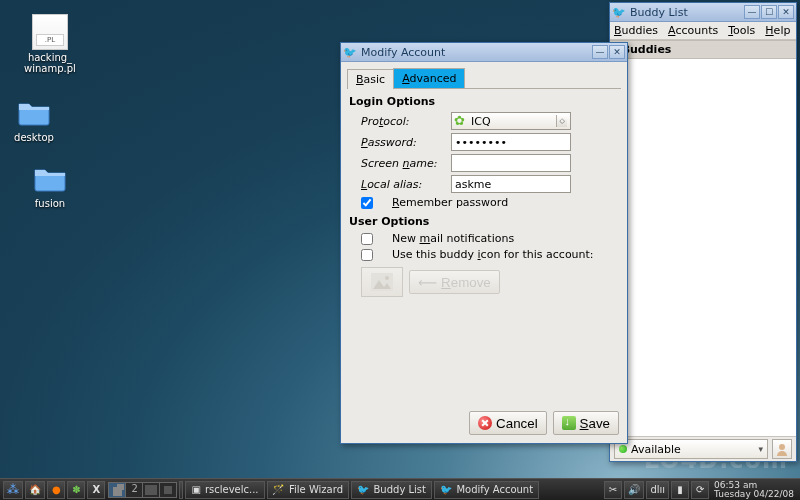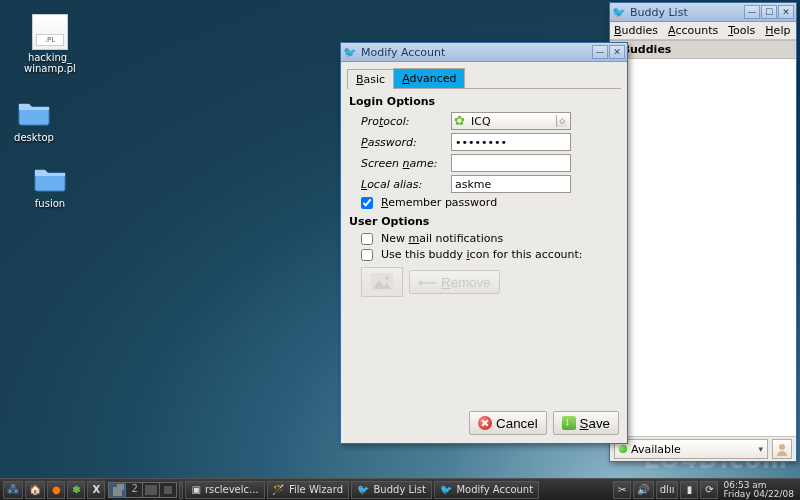--- a/index.html
+++ b/index.html
@@ -50,21 +50,21 @@
 .tab.active { background: #eceae6; position: relative; top: 1px; }
 
 .section-title { font-weight: bold; margin: 6px 0 4px 2px; }
 .form-row { display: flex; align-items: center; margin: 3px 0 3px 14px; }
 .form-row label { width: 90px; font-style: italic; }
 .form-row label u { text-decoration: underline; }
 input[type=text], input[type=password] { height: 18px; border: 1px solid #9b978f; padding: 1px 3px; font-family: inherit; font-size: 11px; background: #fff; }
 .combo { height: 18px; border: 1px solid #9b978f; padding: 1px 3px; background: linear-gradient(#fff,#ece9e2); display: inline-flex; align-items: center; gap: 4px; position: relative; width: 120px; cursor: pointer; }
 .combo::after { content: ""; position: absolute; right: 3px; width: 10px; height: 12px; border-left: 1px solid #b0aca4; background: linear-gradient(#fff,#e0ddd5); }
 .combo::before { content: "◇"; position: absolute; right: 5px; font-size: 7px; color: #666; z-index: 1; }
-.check-row { display: flex; align-items: flex-end; margin: 3px 0 3px 14px; gap: 8px; }
+.check-row { display: flex; align-items: flex-end; margin: 3px 0 3px 14px; gap: 19px; }
 input[type=checkbox] { width: 12px; height: 12px; }
 .icon-area { margin: 6px 0 6px 14px; display: flex; align-items: center; gap: 6px; opacity: 0.5; }
 .icon-box { width: 42px; height: 30px; border: 1px solid #b0aca4; background: linear-gradient(#f4f2ee,#e2dfd7); display: flex; align-items: center; justify-content: center; }
 .btn { height: 24px; padding: 0 8px; border: 1px solid #b0aca4; background: linear-gradient(#fbfaf8,#e0ddd5); display: inline-flex; align-items: center; gap: 4px; cursor: pointer; border-radius: 2px; }
 .btn[disabled] { cursor: default; }
 .btn-row { position: absolute; bottom: 8px; right: 8px; display: flex; gap: 6px; }
 .ico-cancel { width: 14px; height: 14px; border-radius: 50%; background: radial-gradient(circle at 35% 35%, #f88, #c11); position: relative; }
 .ico-cancel::before, .ico-cancel::after { content: ""; position: absolute; left: 3px; top: 6px; width: 8px; height: 2px; background: #fff; }
 .ico-cancel::before { transform: rotate(45deg); }
 .ico-cancel::after { transform: rotate(-45deg); }
@@ -293,15 +293,15 @@
     </div>
   <div class="tb-btn">
       <span>▮</span>
     </div>
   <div class="tb-btn">
       <span>⟳</span>
     </div>
 
   <div class="tb-clock">
     <div>06:53 am</div>
-    <div>Friday 04/22/08</div>
+    <div>Tuesday 04/22/08</div>
   </div>
 </div>
 
 </body></html>

